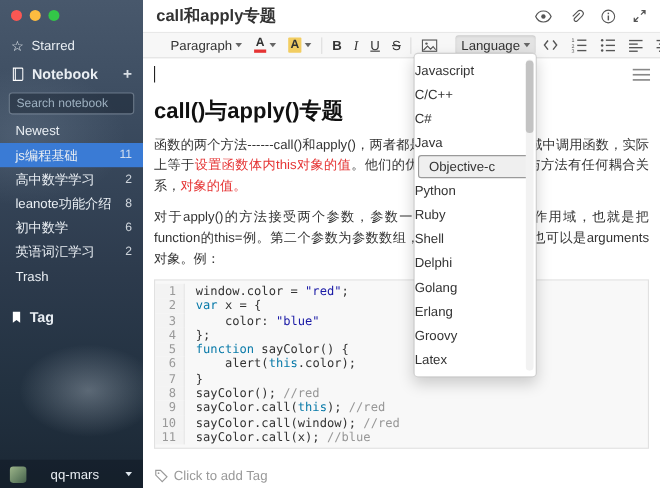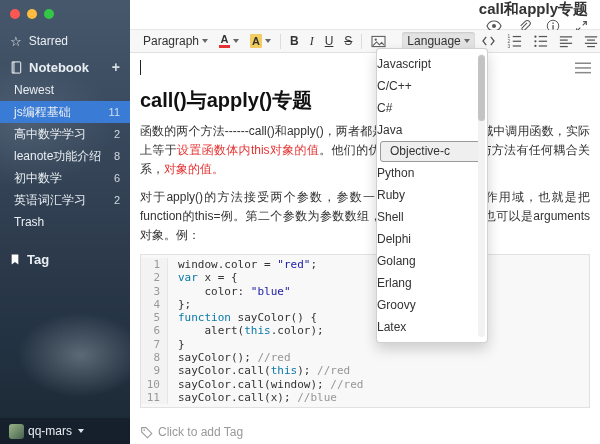--- a/index.html
+++ b/index.html
@@ -24,36 +24,36 @@
   .plus { margin-left:auto; font-size:14px; line-height:12px; opacity:.9; }
   .search-wrap { padding:5px 8px 4px; }
   .search-input { width:100%; height:20px; background:rgba(8,18,28,.35); border:1px solid rgba(165,180,195,.5);
     border-radius:3px; color:#e2eaf1; font-size:11px; padding:0 6px; outline:none; }
   .search-input::placeholder { color:#9db0c0; }
   .nb-row { display:flex; align-items:center; height:22px; padding:0 10px 0 14px; font-size:12px; }
   .nb-row.active { background:#3a7bd5; }
   .nb-count { margin-left:auto; font-size:11px; opacity:.85; }
   .tag-row { margin-top:14px; font-weight:bold; font-size:13px; }
   .user-bar { position:absolute; bottom:0; left:0; width:130px; height:26px; display:flex; align-items:center;
-    gap:4px; padding:0 9px; font-size:12px; background:rgba(12,20,30,.40); }
+    gap:22px; padding:0 9px; font-size:12px; background:rgba(12,20,30,.40); }
   .avatar { width:15px; height:15px; border-radius:3px; flex:none;
     background:linear-gradient(135deg,#9cb489 0%,#6c8868 55%,#45604c 100%); }
   .caret-w { width:0;height:0;border-left:3.5px solid transparent;border-right:3.5px solid transparent;
     border-top:4px solid #dfe7ee; display:inline-block; margin-left:2px; }
 
   
   .main-header { position:absolute; left:130px; top:0; right:0; height:30px; background:#fff;
-    border-bottom:1px solid #e8e8e8; display:flex; align-items:flex-end; padding:0 12px;flex-direction:column; }
+    border-bottom:1px solid #e8e8e8; display:flex; align-items:center; padding:0 12px; }
   .note-title { font-size:15px; font-weight:bold; color:#333; }
   .header-icons { margin-left:auto; display:flex; gap:15px; align-items:center; }
   .hicon { display:block; }
 
   
   .toolbar { position:absolute; left:130px; top:30px; right:0; height:23px; background:#f7f7f7;
-    border-bottom:1px solid #e1e1e1; display:flex; align-items:center; padding:0 8px; gap:1px; color:#333; }
+    border-bottom:1px solid #e1e1e1; display:flex; align-items:center; padding:0 20px; gap:1px; color:#333; }
   .tb-btn { display:flex; align-items:center; gap:3px; padding:2px 5px; border-radius:3px; font-size:12px; line-height:14px; }
   .tb-btn.active { background:#e3e3e3; box-shadow:inset 0 1px 2px rgba(0,0,0,.12); }
   .caret-d { width:0;height:0;border-left:3.5px solid transparent;border-right:3.5px solid transparent;
     border-top:4px solid #666; display:inline-block; }
   .tb-sep { width:1px; height:15px; background:#dcdcdc; margin:0 3px; flex:none; }
   .color-a { display:flex; flex-direction:column; align-items:center; line-height:10px; }
   .letterA { font-weight:bold; font-size:11px; }
   .color-bar { width:11px; height:3px; background:#e53333; margin-top:1px; }
   .bg-a { background:#f2cd61; padding:0 2px; border-radius:1px; }
   .b-bold{font-weight:bold;} .b-italic{font-style:italic;font-family:"Liberation Serif",serif;}
@@ -108,20 +108,23 @@
 
   <div class="side-row notebook-hdr">
     <svg width="12" height="13" viewBox="0 0 14 15">
       <path d="M2.5 1h9a1 1 0 0 1 1 1v11a1 1 0 0 1-1 1h-9z" fill="none" stroke="#fff" stroke-width="1.1"></path>
       <line x1="4.6" y1="1" x2="4.6" y2="14" stroke="#fff" stroke-width="1.1"></line>
     </svg>
     <span>Notebook</span>
     <span class="plus">+</span>
   </div>
 
+  <div class="search-wrap">
+    <input class="search-input" type="text" placeholder="Search notebook" style="">
+  </div>
 
   <div class="nb-row">
     <span>Newest</span>
   </div>
 
   <div>
       <div class="nb-row active">
         <span>js编程基础</span>
         <span class="nb-count">11</span>
       </div>

